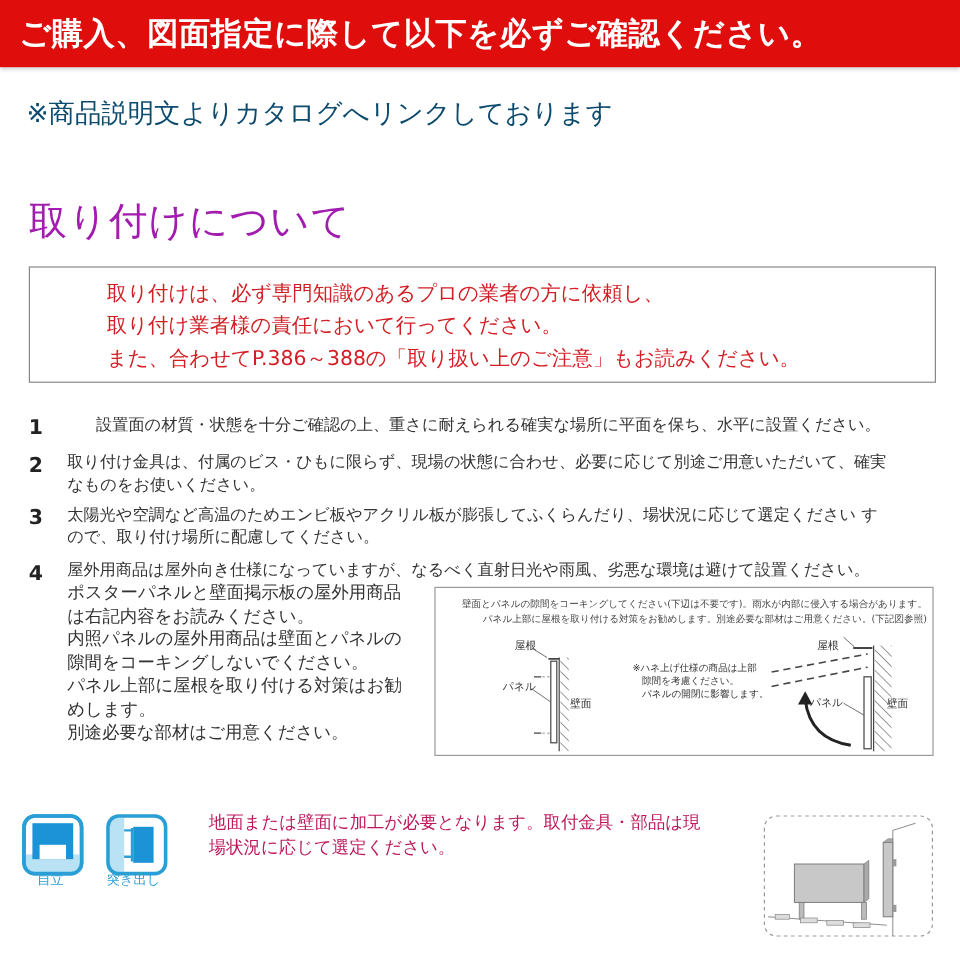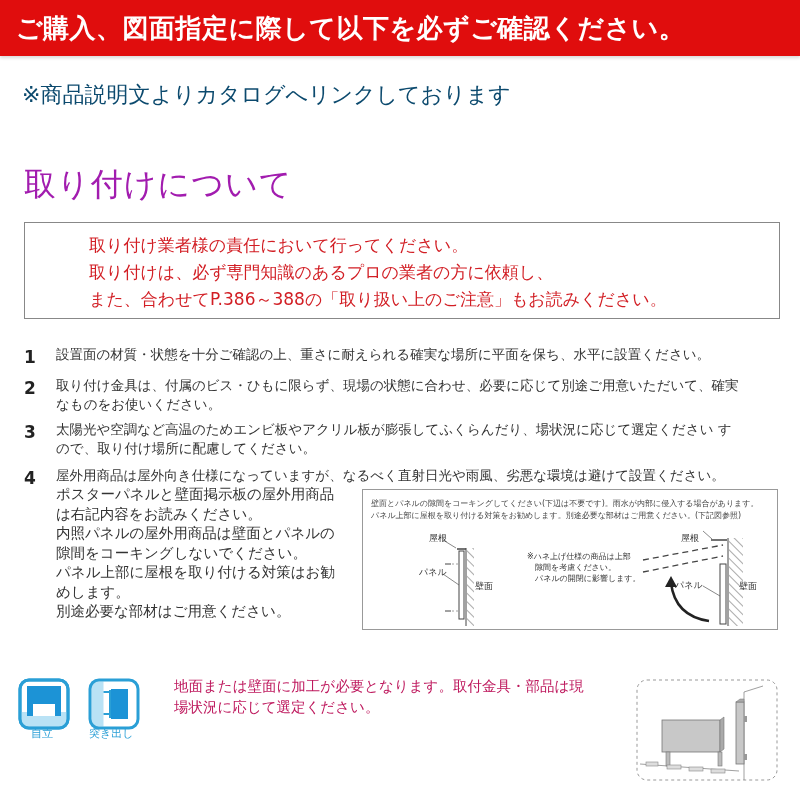--- a/index.html
+++ b/index.html
@@ -15,21 +15,21 @@
               border: 1px solid #888; box-sizing: border-box; background: #fff; }
   .warn-box .lines { position: absolute; left: 64px; top: 9px; }
   .warn-box .line { color: #d21e24; font-size: 17px; line-height: 27px; white-space: nowrap; }
   .item { position: absolute; left: 24px; font-size: 13.5px; line-height: 19px; color: #333; }
   .item .num { position: absolute; left: 0; top: 3px; font-size: 17px; font-weight: bold; color: #222; }
   .item .txt { position: absolute; left: 32px; white-space: nowrap; }
   .sub-notes { position: absolute; left: 56px; top: 485px; font-size: 14.5px; line-height: 19.5px; color: #333; }
   .sub-notes div { white-space: nowrap; }
   .diagram { position: absolute; left: 362px; top: 489px; width: 416px; height: 141px;
              border: 1px solid #999; box-sizing: border-box; background: #fff; }
-  .diagram .cap { position: absolute; left: 8px; top: 8px; font-size: 8px; line-height: 12px; color: #444; white-space: nowrap; }
+  .diagram .cap { position: absolute; left: 22px; top: 8px; font-size: 8px; line-height: 12px; color: #444; white-space: nowrap; text-align: right; }
   .diagram .lbl { position: absolute; font-size: 9px; color: #333; white-space: nowrap; }
   .diagram svg { position: absolute; left: 0; top: 0; }
   .icon-box { position: absolute; top: 678px; width: 52px; height: 52px; }
   .icon-label { position: absolute; top: 693px; font-size: 11px; color: #2a9fd6; white-space: nowrap; margin-top: 33px; }
   .bottom-text { position: absolute; left: 174px; top: 676px; font-size: 14.5px; line-height: 21px; color: #be185d; }
   .bottom-text div { white-space: nowrap; }
   .illus { position: absolute; left: 634px; top: 672px; width: 146px; height: 112px; }
 </style>
 </head>
 <body>
@@ -37,29 +37,29 @@
 <div class="banner">
   <span>ご購入、図面指定に際して以下を必ずご確認ください。</span>
 </div>
 
 <div class="note">※商品説明文よりカタログへリンクしております</div>
 
 <div class="section-title">取り付けについて</div>
 
 <div class="warn-box">
   <div class="lines">
+    <div class="line">取り付けは、必ず専門知識のあるプロの業者の方に依頼し、</div>
     <div class="line">取り付け業者様の責任において行ってください。</div>
-    <div class="line">取り付けは、必ず専門知識のあるプロの業者の方に依頼し、</div>
     <div class="line">また、合わせてP.386～388の「取り扱い上のご注意」もお読みください。</div>
   </div>
 </div>
 
 <div class="item" style="top:345px;">
   <span class="num">1</span>
-  <span class="txt" style="top:0;">設置面の材質・状態を十分ご確認の上、重さに耐えられる確実な場所に平面を保ち、水平に設置ください。</span>
+  <span class="txt" style="top:0;margin-left:24px;">設置面の材質・状態を十分ご確認の上、重さに耐えられる確実な場所に平面を保ち、水平に設置ください。</span>
 </div>
 <div class="item" style="top:376px;">
   <span class="num">2</span>
   <span class="txt" style="top:0;">取り付け金具は、付属のビス・ひもに限らず、現場の状態に合わせ、必要に応じて別途ご用意いただいて、確実</span>
   <span class="txt" style="top:19px;">なものをお使いください。</span>
 </div>
 <div class="item" style="top:420px;">
   <span class="num">3</span>
   <span class="txt" style="top:0;">太陽光や空調など高温のためエンビ板やアクリル板が膨張してふくらんだり、場状況に応じて選定ください す</span>
   <span class="txt" style="top:19px;">ので、取り付け場所に配慮してください。</span>

